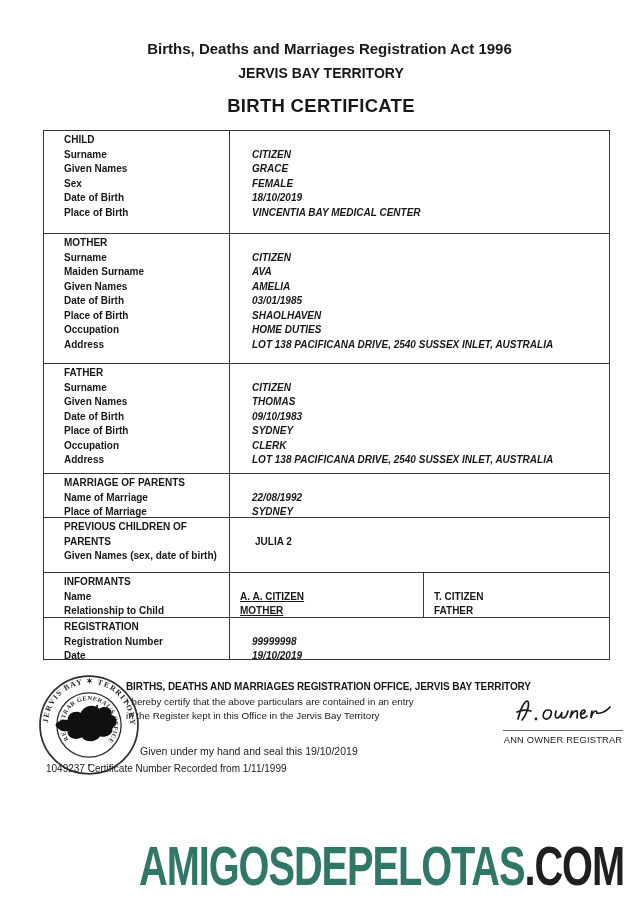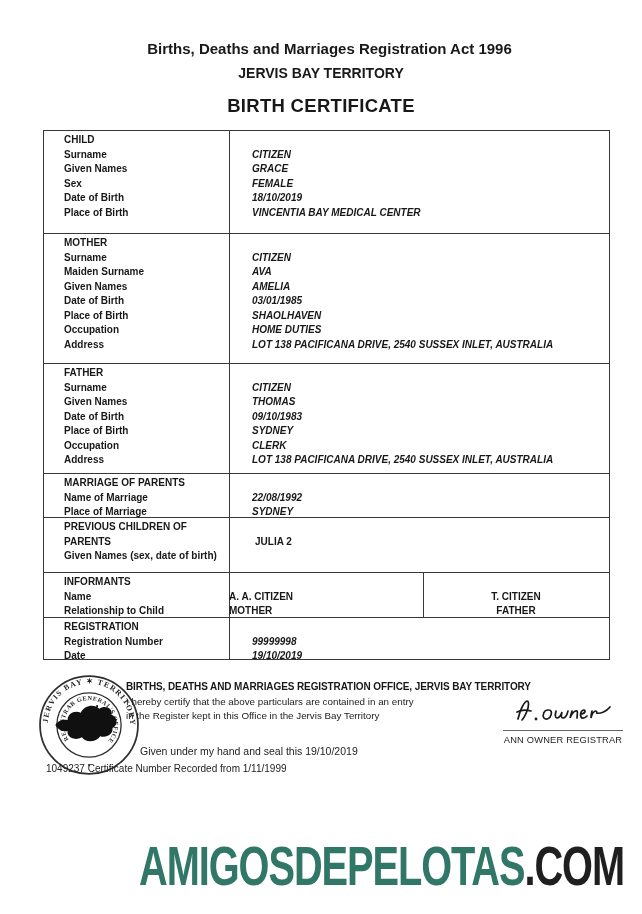--- a/index.html
+++ b/index.html
@@ -14,22 +14,22 @@
 
   
   .cert-table{position:absolute;left:43px;top:130px;width:567px;box-sizing:border-box;
               border:1.4px solid #383838;font-size:10px;font-weight:bold;line-height:14.5px;}
   .main-divider{position:absolute;left:185px;top:0;bottom:0;width:1.4px;background:#383838;}
   .sec{box-sizing:border-box;border-bottom:1.4px solid #383838;padding-top:2px;overflow:hidden;}
   .sec.last{border-bottom:none;}
   .row{display:flex;}
   .lbl{width:185px;box-sizing:border-box;padding-left:20px;flex:none;white-space:nowrap;}
   .val{padding-left:23px;flex:1;white-space:nowrap;font-style:italic;}
-  .val1{width:194px;box-sizing:border-box;flex:none;white-space:nowrap;}
-  .val2{flex:1;white-space:nowrap;text-align:center;}
+  .val1{width:194px;box-sizing:border-box;padding-left:11px;flex:none;white-space:nowrap;text-decoration:underline;}
+  .val2{padding-left:11px;flex:1;white-space:nowrap;}
   .sec-informants{position:relative;}
   .informants-divider{position:absolute;left:379px;top:0;bottom:0;width:1.4px;background:#383838;}
   .prev{display:flex;}
   .prev-left{width:185px;box-sizing:border-box;padding-left:20px;flex:none;}
   .prev-val{padding-left:26px;padding-top:15px;flex:1;}
 
   
   .seal{position:absolute;left:37px;top:674px;width:104px;height:102px;}
   .office-block{position:absolute;left:126px;top:681px;width:400px;}
   .office-title{font-size:10px;font-weight:bold;letter-spacing:-.1px;margin-bottom:3px;white-space:nowrap;}

